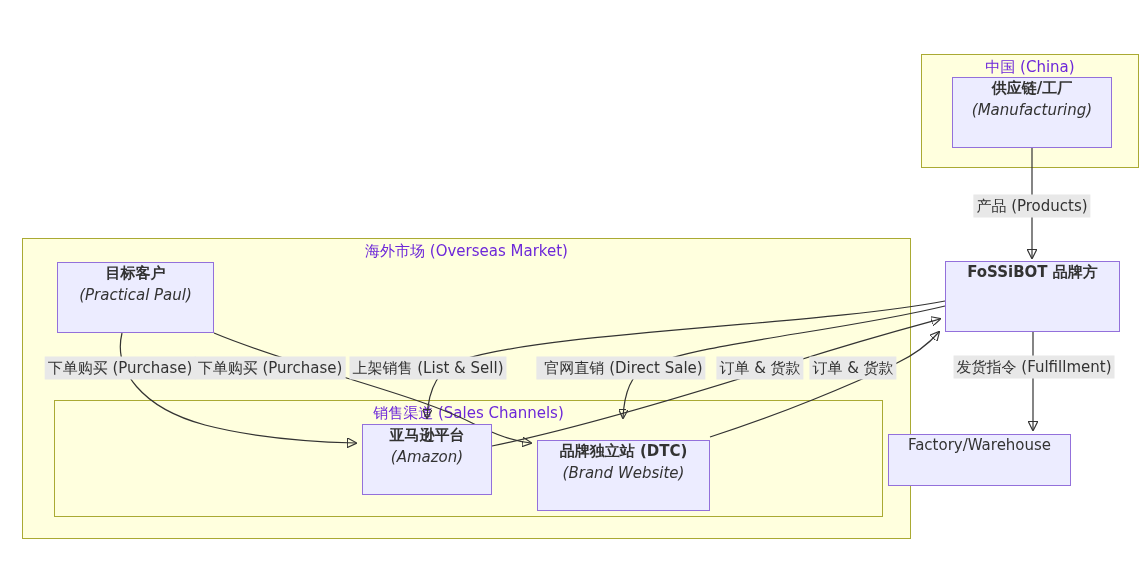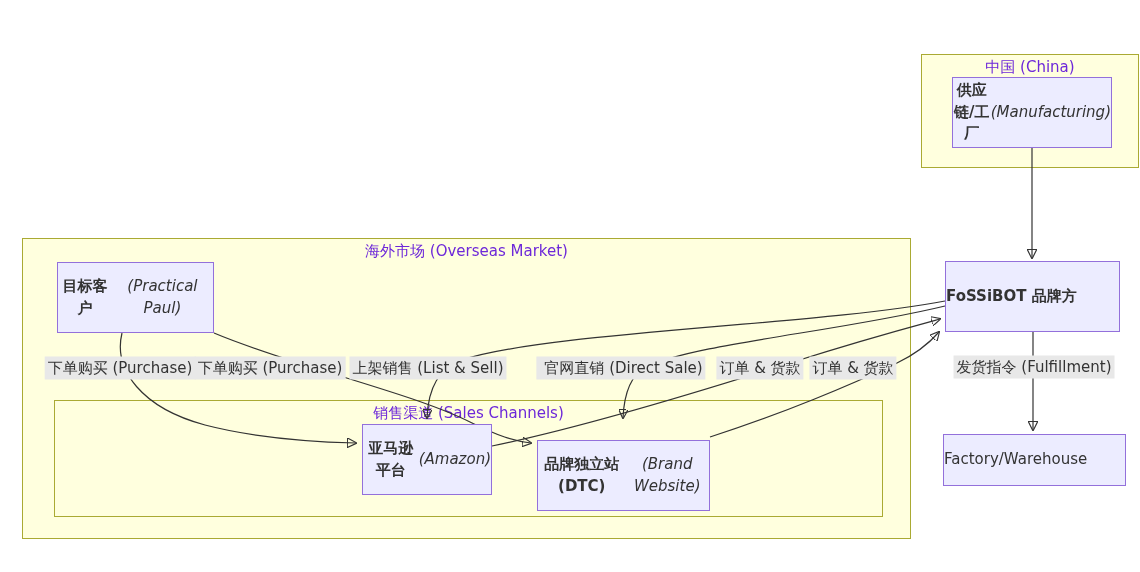--- a/index.html
+++ b/index.html
@@ -24,21 +24,21 @@
     text-align:center;
     font-size:15px;
     color:#6d28d9;
   }
   .node{
     position:absolute;
     background:#ECECFF;
     border:1.5px solid #9370DB;
     box-sizing:border-box;
     display:flex;
-    flex-direction:row;
+    flex-direction:column;
     align-items:center;
     justify-content:flex-start;
     text-align:center;
     z-index:3;
     line-height:1.45;
   }
   .node .title{font-weight:bold;font-size:15px;}
   .node .subtitle{font-style:italic;font-size:15px;}
   .node .single{font-size:15px;}
   .edge-label{
@@ -112,24 +112,25 @@
   <div class="node" style="left:362px;top:424px;width:130px;height:71px;">
     <span class="title">亚马逊平台</span>
     <span class="subtitle">(Amazon)</span>
   </div>
 
   <div class="node" style="left:537px;top:440px;width:173px;height:71px;">
     <span class="title">品牌独立站 (DTC)</span>
     <span class="subtitle">(Brand Website)</span>
   </div>
 
-  <div class="node" style="left:943px;top:434px;width:183px;height:52px;">
+  <div class="node" style="left:888px;top:434px;width:183px;height:52px;">
     <span class="single">Factory/Warehouse</span>
   </div>
 
+  <span class="edge-label" style="left:1032px;top:206px;">产品 (Products)</span>
 
   <span class="edge-label" style="left:1034px;top:367px;">发货指令 (Fulfillment)</span>
 
   <span class="edge-label" style="left:120px;top:368px;">下单购买 (Purchase)</span>
 
   <span class="edge-label" style="left:270px;top:368px;">下单购买 (Purchase)</span>
 
   <span class="edge-label" style="left:428px;top:368px;">上架销售 (List &amp; Sell)</span>
 
   <span class="edge-label" style="left:621px;top:368px;padding-left:8px;">官网直销 (Direct Sale)</span>

